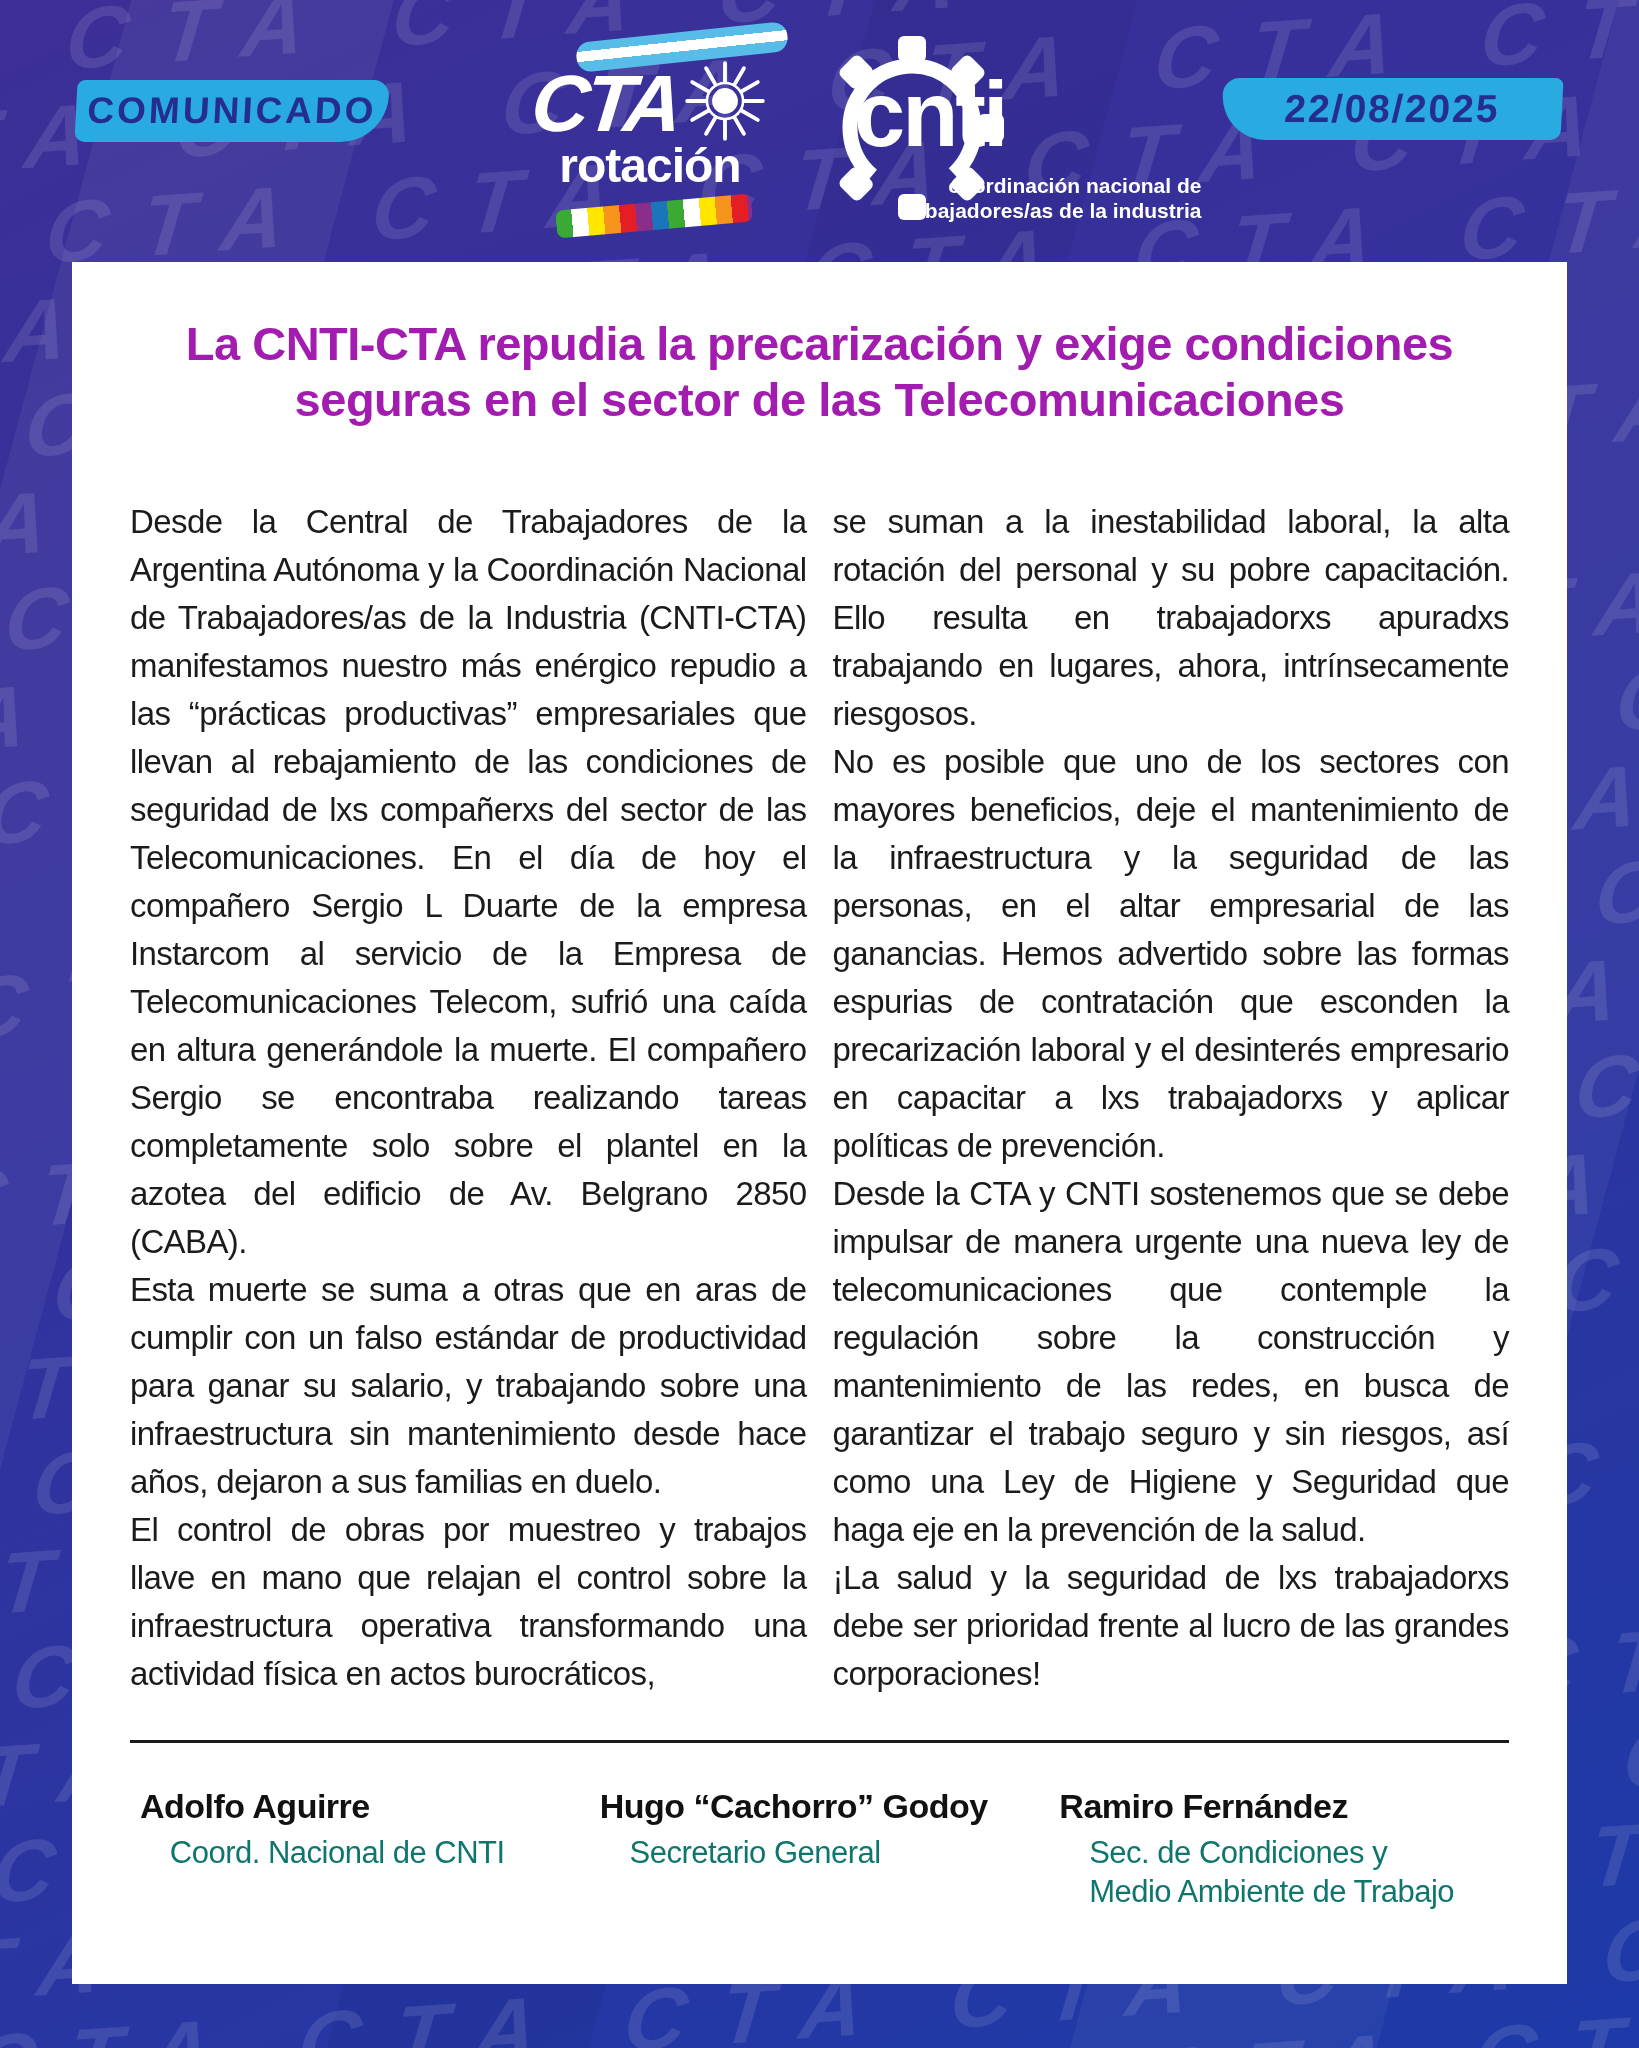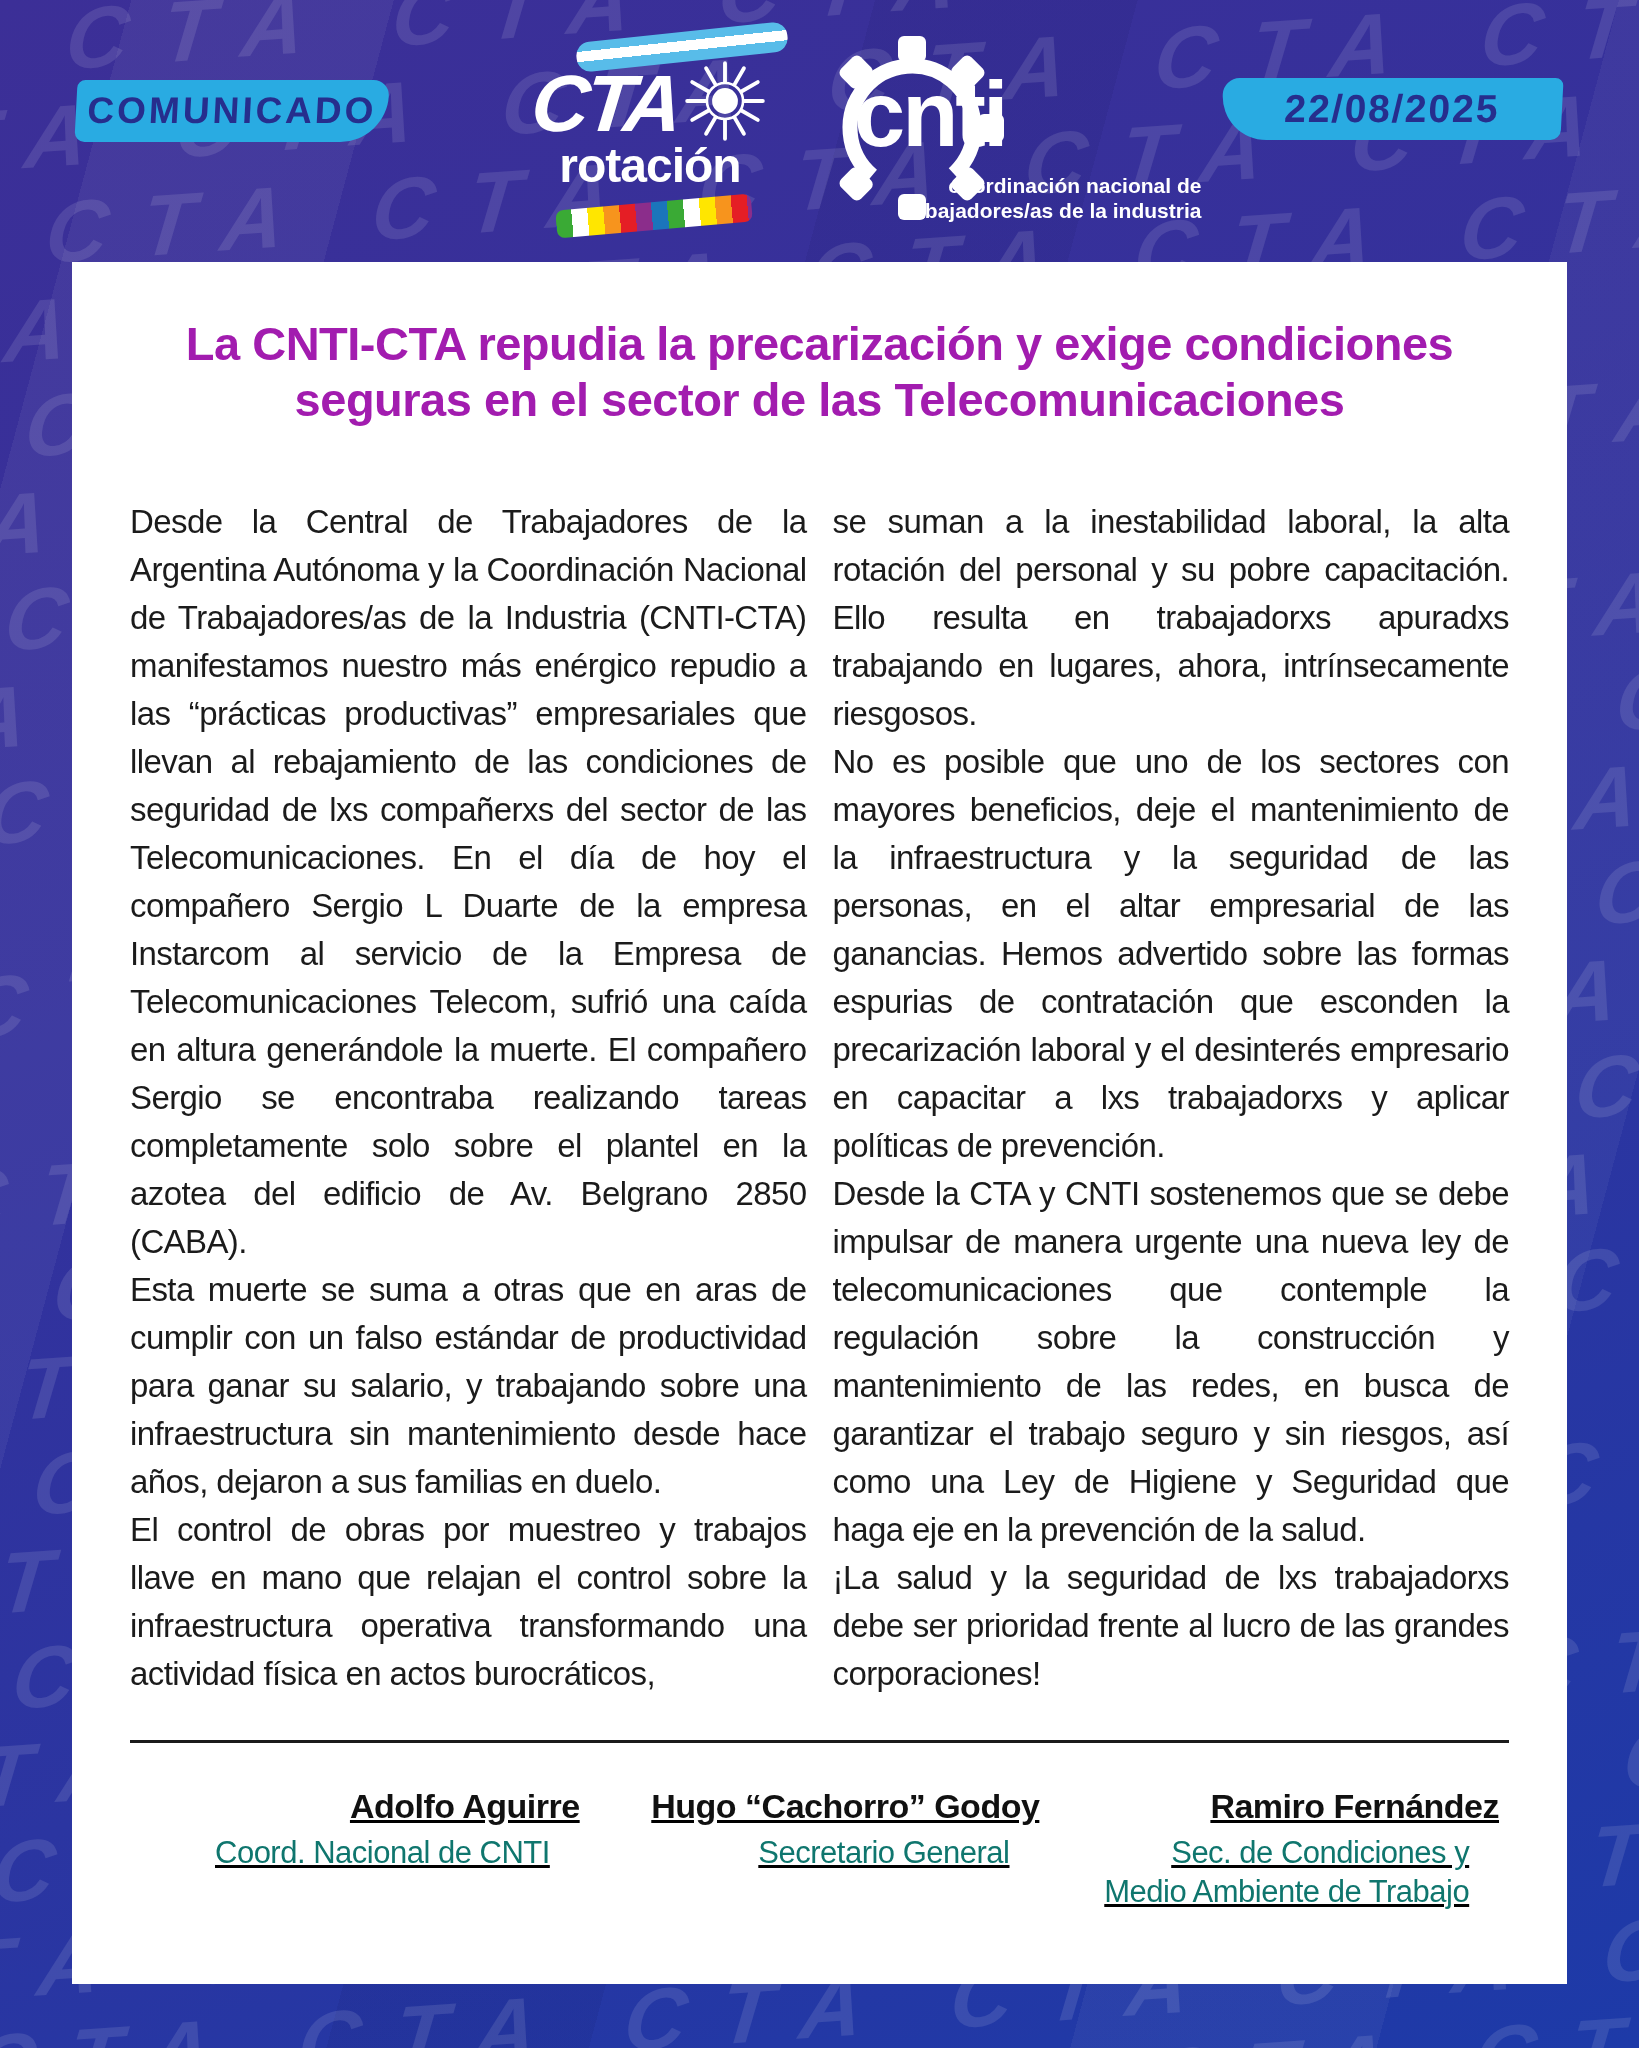--- a/index.html
+++ b/index.html
@@ -54,21 +54,21 @@
   .card{position:absolute;left:72px;top:262px;width:1495px;height:1722px;background:#ffffff;
         box-sizing:border-box;padding:54px 58px 0;}
   .doc-title{color:#a21caf;font-weight:bold;font-size:47px;line-height:1.2;
         text-align:center;letter-spacing:-0.5px;margin:0 10px;}
   .columns{display:flex;gap:26px;margin-top:69px;}
   .col{flex:1;font-size:33px;line-height:48px;color:#1b1b1b;text-align:justify;
         letter-spacing:-0.6px;}
   .col p{margin:0;}
   .divider{border-top:3px solid #1b1b1b;margin-top:42px;}
   .sigs{display:flex;margin-top:44px;}
-  .sig{flex:1;text-align:right;padding:0 10px;text-decoration:underline;}
+  .sig{flex:1;text-align:left;padding:0 10px;}
   .sig-name{font-weight:bold;font-size:34px;color:#111;letter-spacing:-0.5px;}
   .sig-role{font-size:31px;color:#0f766e;margin:8px auto 0;line-height:1.25;
         letter-spacing:-0.5px;max-width:380px;}
 </style>
 </head>
 <body>
 
 <div class="page">
 
   <div class="bands"></div>

